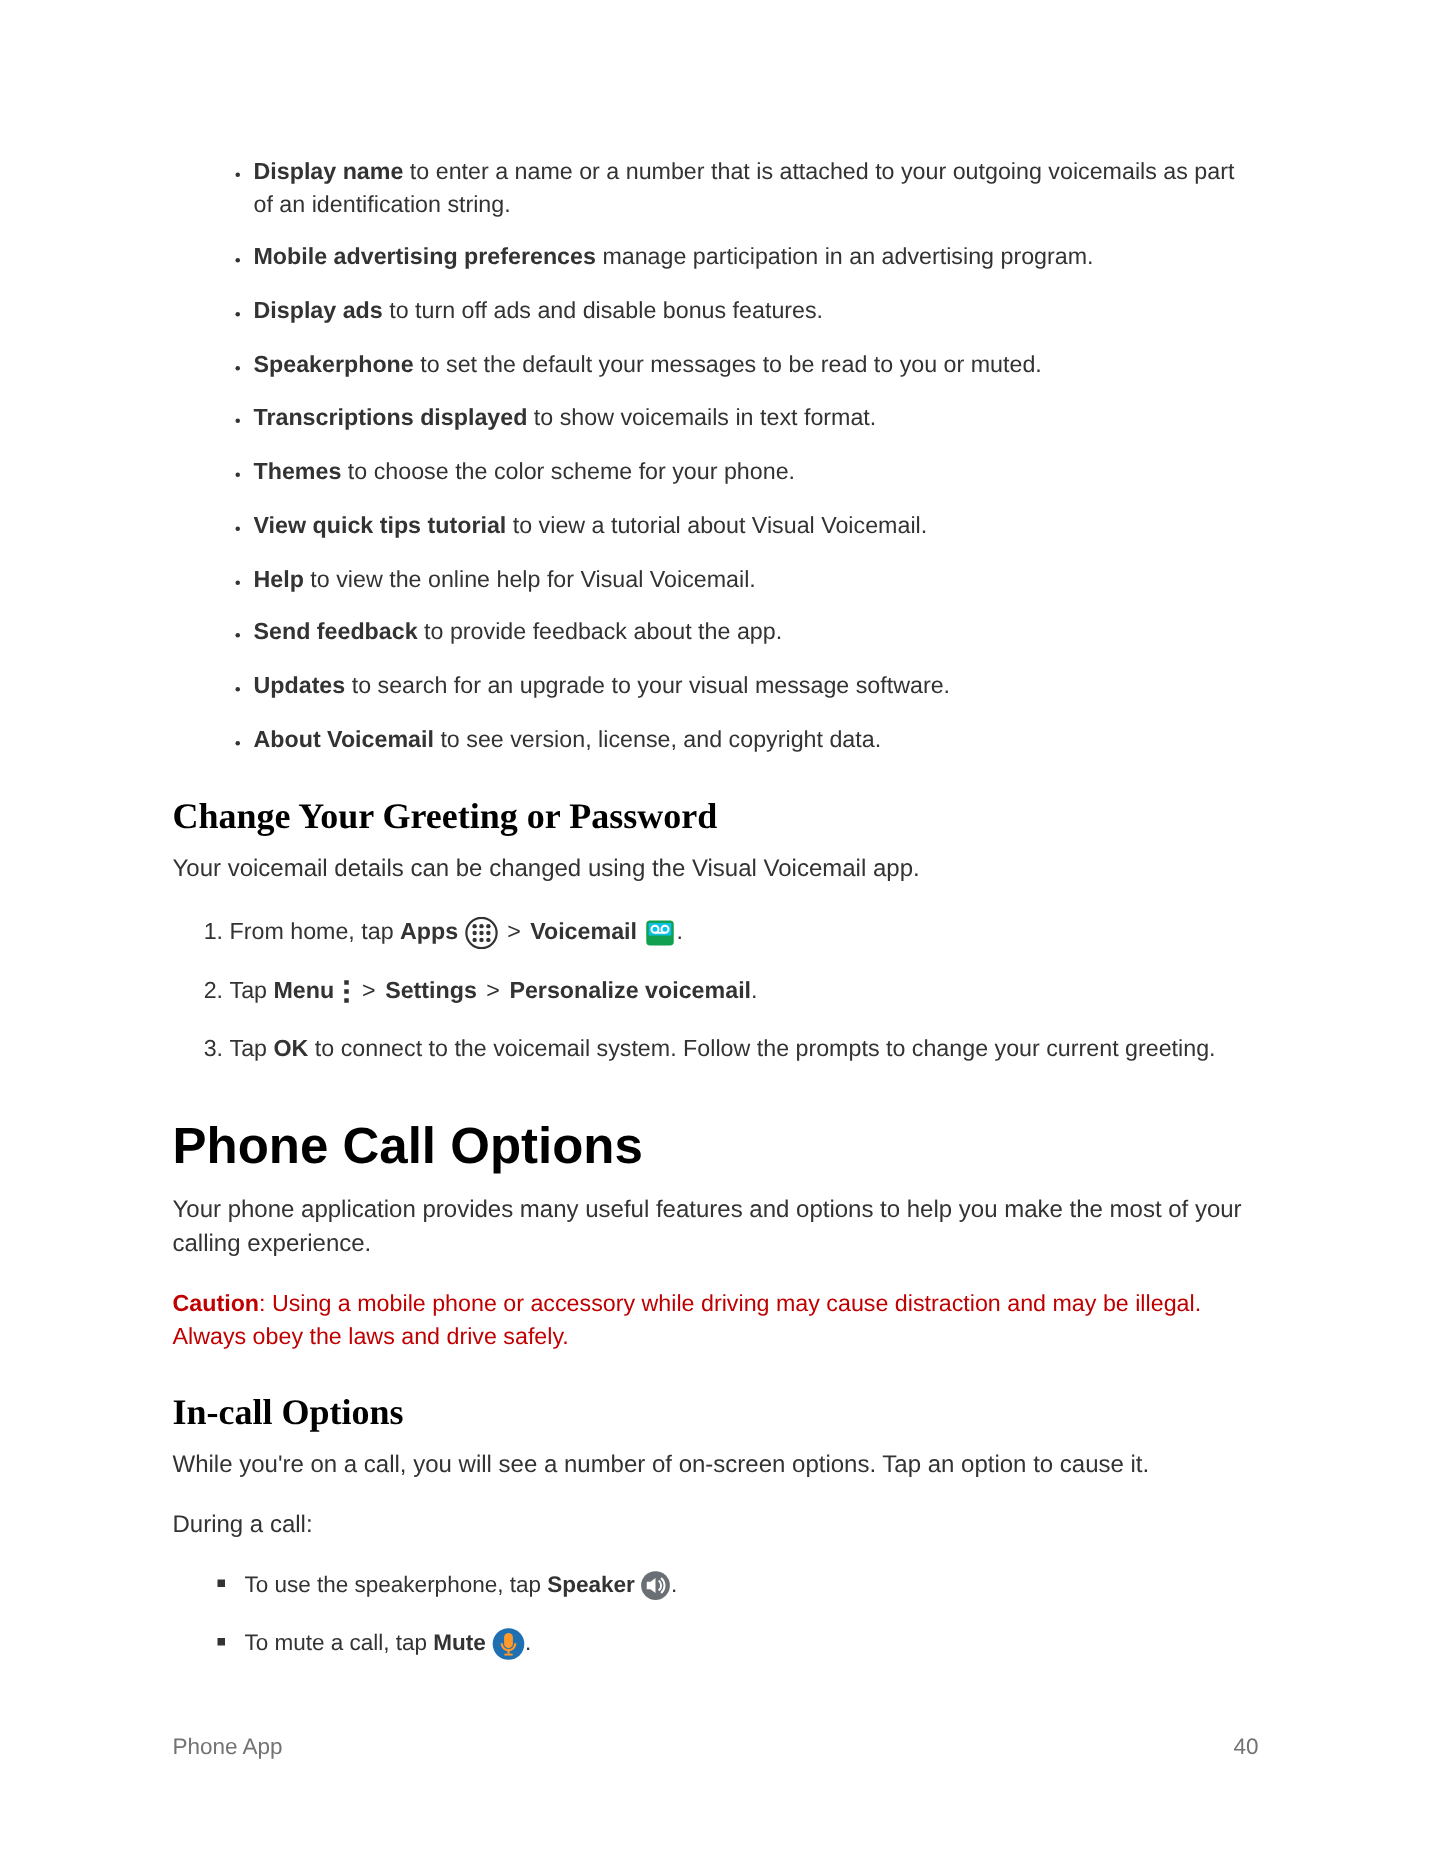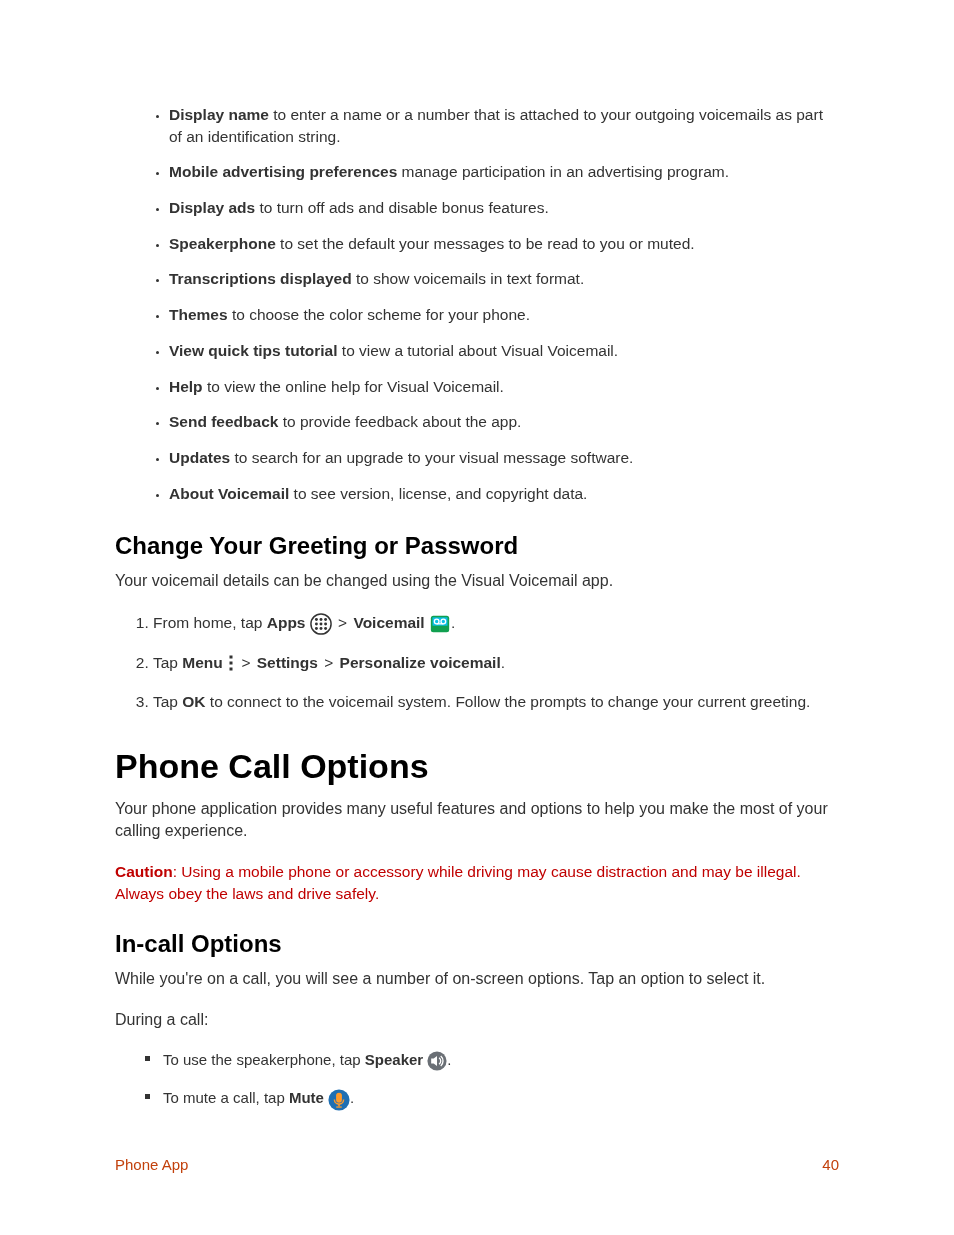--- a/index.html
+++ b/index.html
@@ -28,21 +28,21 @@
     margin-bottom: 14px;
     line-height: 1.4;
     font-size: 15.5px;
     color: #333;
   }
   ul.settings > li::marker {
     font-size: 10px;
   }
   .bold { font-weight: bold; }
   h2.section {
-    font-family: Liberation Sans, sans-serif;
+    font-family: Liberation Serif, serif;
     font-weight: 900;
     font-size: 24px;
     margin: 26px 0 10px 0;
     color: #000;
     letter-spacing: 0px;
   }
   h1.section {
     font-family: "Arial Black", Arial, sans-serif;
     font-weight: 900;
     font-size: 34px;
@@ -106,21 +106,21 @@
     padding: 0 2px;
   }
   .footer {
     position: absolute;
     bottom: 62px;
     left: 115px;
     right: 115px;
     display: flex;
     justify-content: space-between;
     font-size: 15px;
-    color: #c2410c;
+    color: #737373;
   }
 </style>
 </head>
 <body>
 
 <svg width="0" height="0" style="position:absolute">
   <defs>
     <symbol id="sym-apps" viewBox="0 0 24 24">
       <circle cx="12" cy="12" r="11" fill="none" stroke="#333" stroke-width="1.6"></circle>
       <g fill="#333">
@@ -205,21 +205,21 @@
   </ol>
 
   <h1 class="section">Phone Call Options</h1>
 
   <p class="body">Your phone application provides many useful features and options to help you make the most of your calling experience.</p>
 
   <p class="caution"><span class="bold">Caution</span><span>: Using a mobile phone or accessory while driving may cause distraction and may be illegal. Always obey the laws and drive safely.</span></p>
 
   <h2 class="section">In-call Options</h2>
 
-  <p class="body">While you're on a call, you will see a number of on-screen options. Tap an option to select it.</p>
+  <p class="body">While you're on a call, you will see a number of on-screen options. Tap an option to cause it.</p>
 
   <p class="body">During a call:</p>
 
   <ul class="square">
     <li>
       <span>To use the speakerphone, tap </span><span class="bold">Speaker</span>
       <span class="icon-wrap"><svg class="icon" width="20" height="20">
             <use href="#sym-speaker"></use>
           </svg></span><span>.</span>
     </li>

